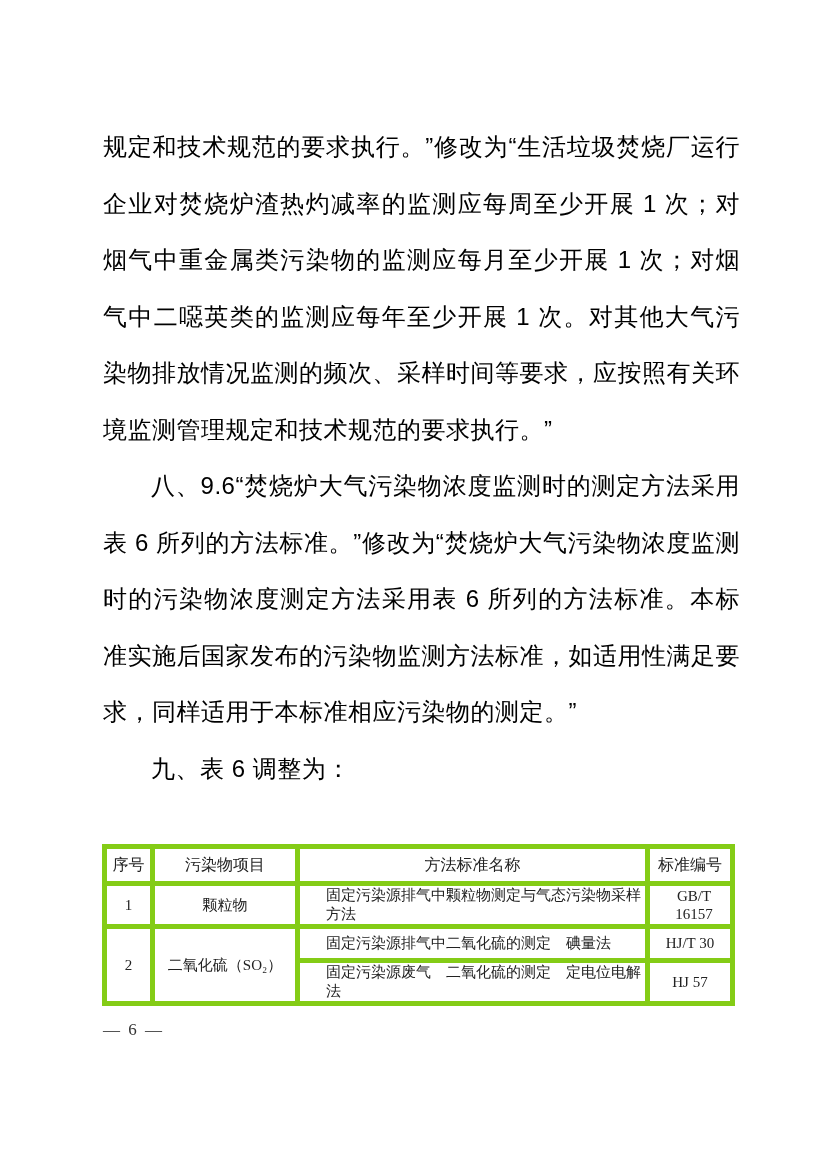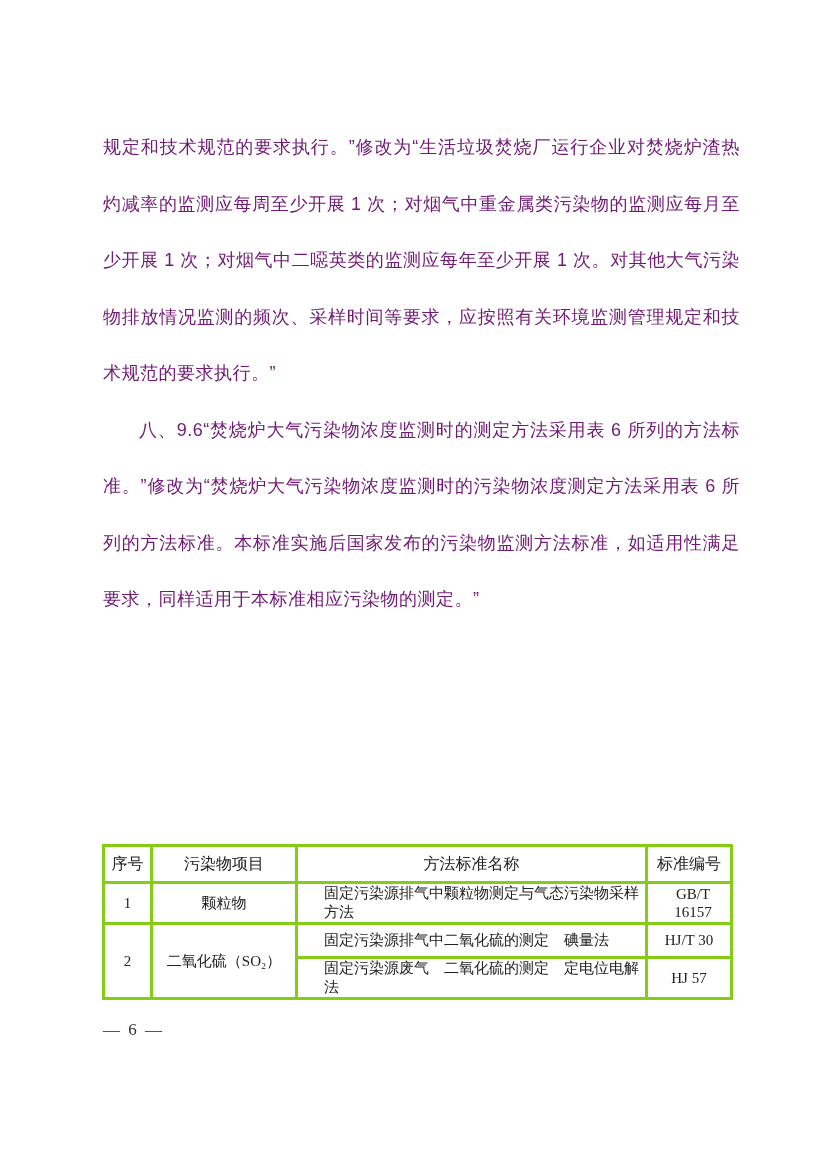--- a/index.html
+++ b/index.html
@@ -13,26 +13,26 @@
     overflow: hidden;
     font-family: "Liberation Sans", "DejaVu Sans", sans-serif;
   }
   .body-text {
     position: absolute;
     left: 103px;
     top: 119px;
     width: 637px;
   }
   .para {
-    font-size: 18px;
+    font-size: 24px;
     line-height: 56.5px;
     text-align: justify;
     text-justify: inter-ideograph;
     letter-spacing: 0.5px;
-    color: #701a75;
+    color: #000000;
   }
   .para.indent { text-indent: 2em; }
   .table-title {
     position: absolute;
     left: 102px;
     top: 808px;
     width: 628px;
     text-align: center;
     font-size: 19px;
     font-weight: bold;
@@ -44,21 +44,21 @@
     left: 102px;
     top: 844px;
     width: 628px;
     border-collapse: collapse;
     table-layout: fixed;
     font-family: "Liberation Serif", "DejaVu Serif", serif;
     font-size: 15px;
     color: #222222;
   }
   table.method-table td, table.method-table th {
-    border: 3px solid #84cc16;
+    border: 5px solid #84cc16;
     vertical-align: middle;
     font-weight: normal;
   }
   table.method-table { border: 2px solid #1a1a1a; }
   .col-seq  { width: 48px; }
   .col-item { width: 145px; }
   .col-method { width: 350px; }
   .col-code { width: 85px; }
   tr.header-row th { height: 37px; text-align: center; font-size: 16px; }
   td.center { text-align: center; }
@@ -77,20 +77,21 @@
   }
 </style>
 </head>
 <body>
 
 <div class="page">
 
   <div class="body-text">
     <p class="para">规定和技术规范的要求执行。”修改为“生活垃圾焚烧厂运行企业对焚烧炉渣热灼减率的监测应每周至少开展 1 次；对烟气中重金属类污染物的监测应每月至少开展 1 次；对烟气中二噁英类的监测应每年至少开展 1 次。对其他大气污染物排放情况监测的频次、采样时间等要求，应按照有关环境监测管理规定和技术规范的要求执行。”</p>
     <p class="para indent">八、9.6“焚烧炉大气污染物浓度监测时的测定方法采用表 6 所列的方法标准。”修改为“焚烧炉大气污染物浓度监测时的污染物浓度测定方法采用表 6 所列的方法标准。本标准实施后国家发布的污染物监测方法标准，如适用性满足要求，同样适用于本标准相应污染物的测定。”</p>
+    <p class="para indent">九、表 6 调整为：</p>
   </div>
 
 
   <table class="method-table">
     <colgroup>
       <col class="col-seq">
       <col class="col-item">
       <col class="col-method">
       <col class="col-code">
     </colgroup>

